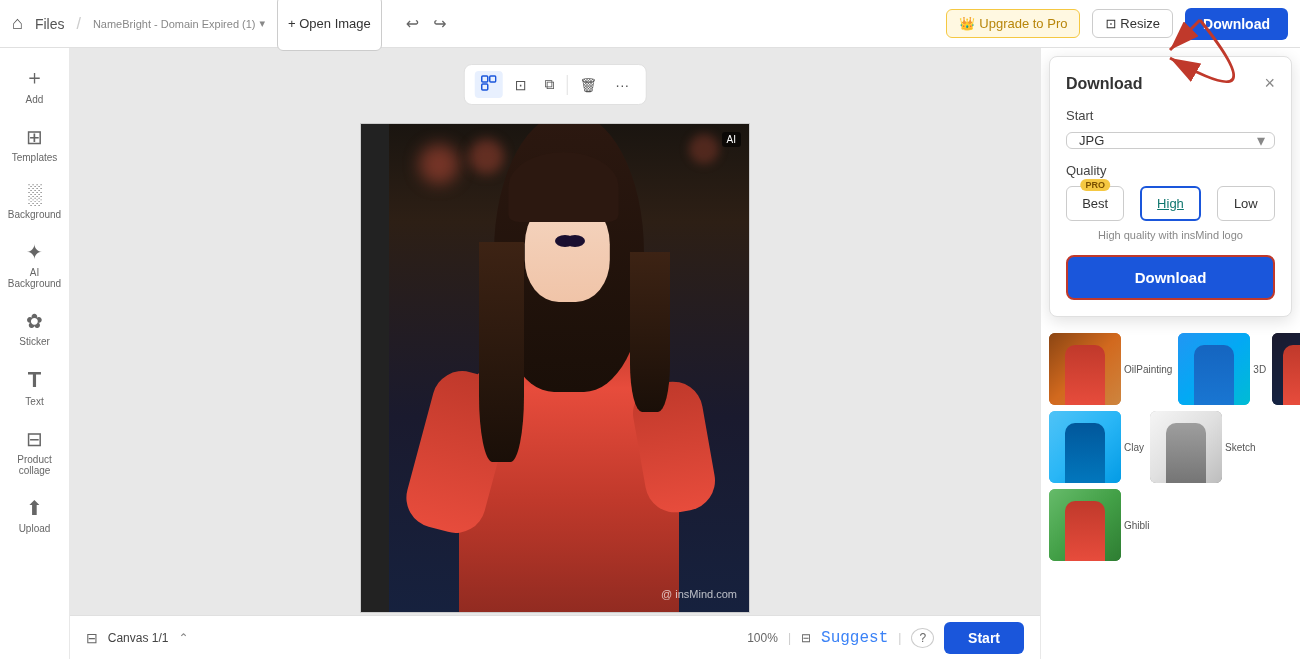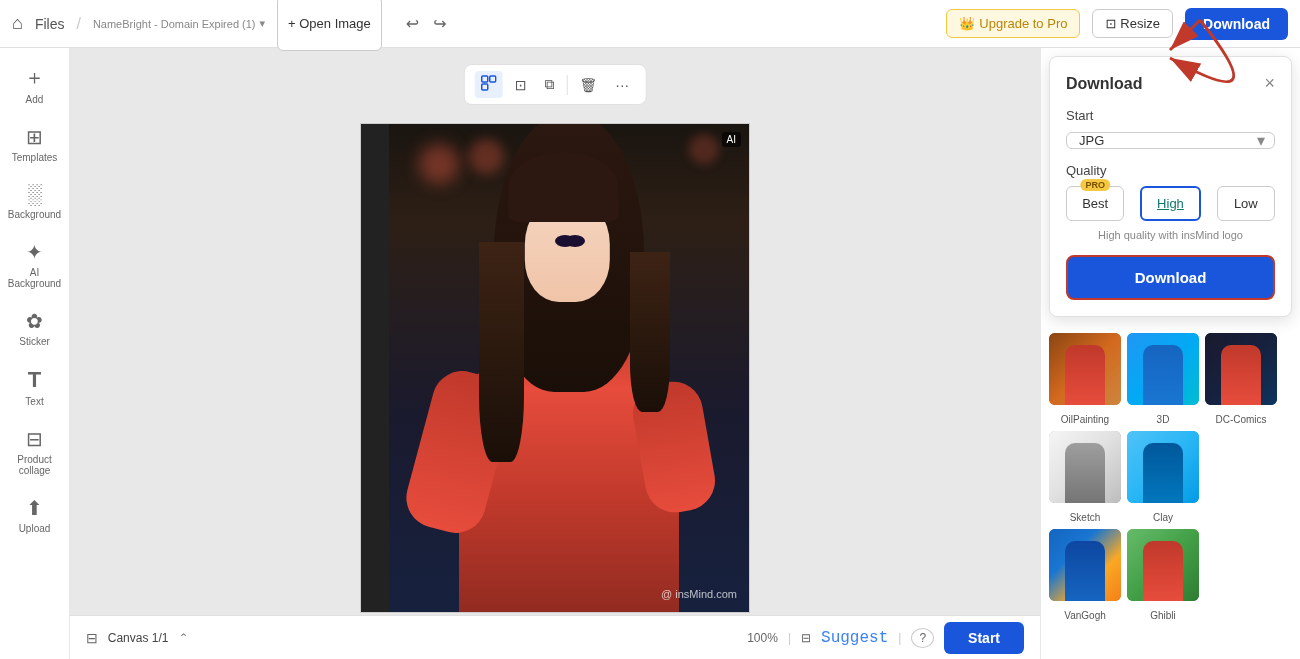--- a/index.html
+++ b/index.html
@@ -236,21 +236,21 @@
     }
 
     
     .style-section {
       padding: 8px;
     }
     .style-row {
       display: flex; gap: 6px; margin-bottom: 6px;
     }
     .style-thumb {
-      display: flex; flex-direction: column; align-items: center; gap: 9px;
+      display: flex; flex-direction: row; align-items: center; gap: 3px;
       cursor: pointer;
     }
     .style-img {
       width: 72px; height: 72px; border-radius: 6px;
       overflow: hidden; background: #ddd;
     }
     .style-label { font-size: 10px; color: #555; }
 
     
     .style-oilpainting { background: linear-gradient(135deg, #8B4513 0%, #D2691E 50%, #CD853F 100%); }
@@ -454,45 +454,37 @@
           <div class="style-img style-dccomics">
             <div style="width:100%;height:100%;background:linear-gradient(135deg,#1a1a2e,#16213e,#0f3460);position:relative;">
               <div style="position:absolute;bottom:0;left:50%;transform:translateX(-50%);width:40px;height:60px;background:linear-gradient(180deg,#c0392b,#e74c3c);border-radius:10px 10px 0 0;"></div>
             </div>
           </div>
           <span class="style-label">DC-Comics</span>
         </div>
       </div>
       <div class="style-row">
         <div class="style-thumb">
+          <div class="style-img style-clay">
+            <div style="width:100%;height:100%;background:linear-gradient(135deg,#4fc3f7,#29b6f6,#039be5);position:relative;">
+              <div style="position:absolute;bottom:0;left:50%;transform:translateX(-50%);width:40px;height:60px;background:linear-gradient(180deg,#01579b,#0277bd);border-radius:10px 10px 0 0;"></div>
+            </div>
+          </div>
+          <span class="style-label">Clay</span>
+        </div>
+        <div class="style-thumb">
           <div class="style-img style-sketch">
             <div style="width:100%;height:100%;background:linear-gradient(135deg,#f5f5f5,#e0e0e0,#bdbdbd);position:relative;">
               <div style="position:absolute;bottom:0;left:50%;transform:translateX(-50%);width:40px;height:60px;background:linear-gradient(180deg,#9e9e9e,#757575);border-radius:10px 10px 0 0;"></div>
             </div>
           </div>
           <span class="style-label">Sketch</span>
         </div>
-        <div class="style-thumb">
-          <div class="style-img style-clay">
-            <div style="width:100%;height:100%;background:linear-gradient(135deg,#4fc3f7,#29b6f6,#039be5);position:relative;">
-              <div style="position:absolute;bottom:0;left:50%;transform:translateX(-50%);width:40px;height:60px;background:linear-gradient(180deg,#01579b,#0277bd);border-radius:10px 10px 0 0;"></div>
-            </div>
-          </div>
-          <span class="style-label">Clay</span>
-        </div>
       </div>
       <div class="style-row">
-        <div class="style-thumb">
-          <div class="style-img style-vangogh">
-            <div style="width:100%;height:100%;background:linear-gradient(135deg,#1565c0,#1976d2,#f9a825,#f57f17);position:relative;">
-              <div style="position:absolute;bottom:0;left:50%;transform:translateX(-50%);width:40px;height:60px;background:linear-gradient(180deg,#0d47a1,#1565c0);border-radius:10px 10px 0 0;"></div>
-            </div>
-          </div>
-          <span class="style-label">VanGogh</span>
-        </div>
         <div class="style-thumb">
           <div class="style-img style-ghibli">
             <div style="width:100%;height:100%;background:linear-gradient(135deg,#66bb6a,#43a047,#2e7d32);position:relative;">
               <div style="position:absolute;bottom:0;left:50%;transform:translateX(-50%);width:40px;height:60px;background:linear-gradient(180deg,#c0392b,#e74c3c);border-radius:10px 10px 0 0;"></div>
             </div>
           </div>
           <span class="style-label">Ghibli</span>
         </div>
       </div>
     </div>

